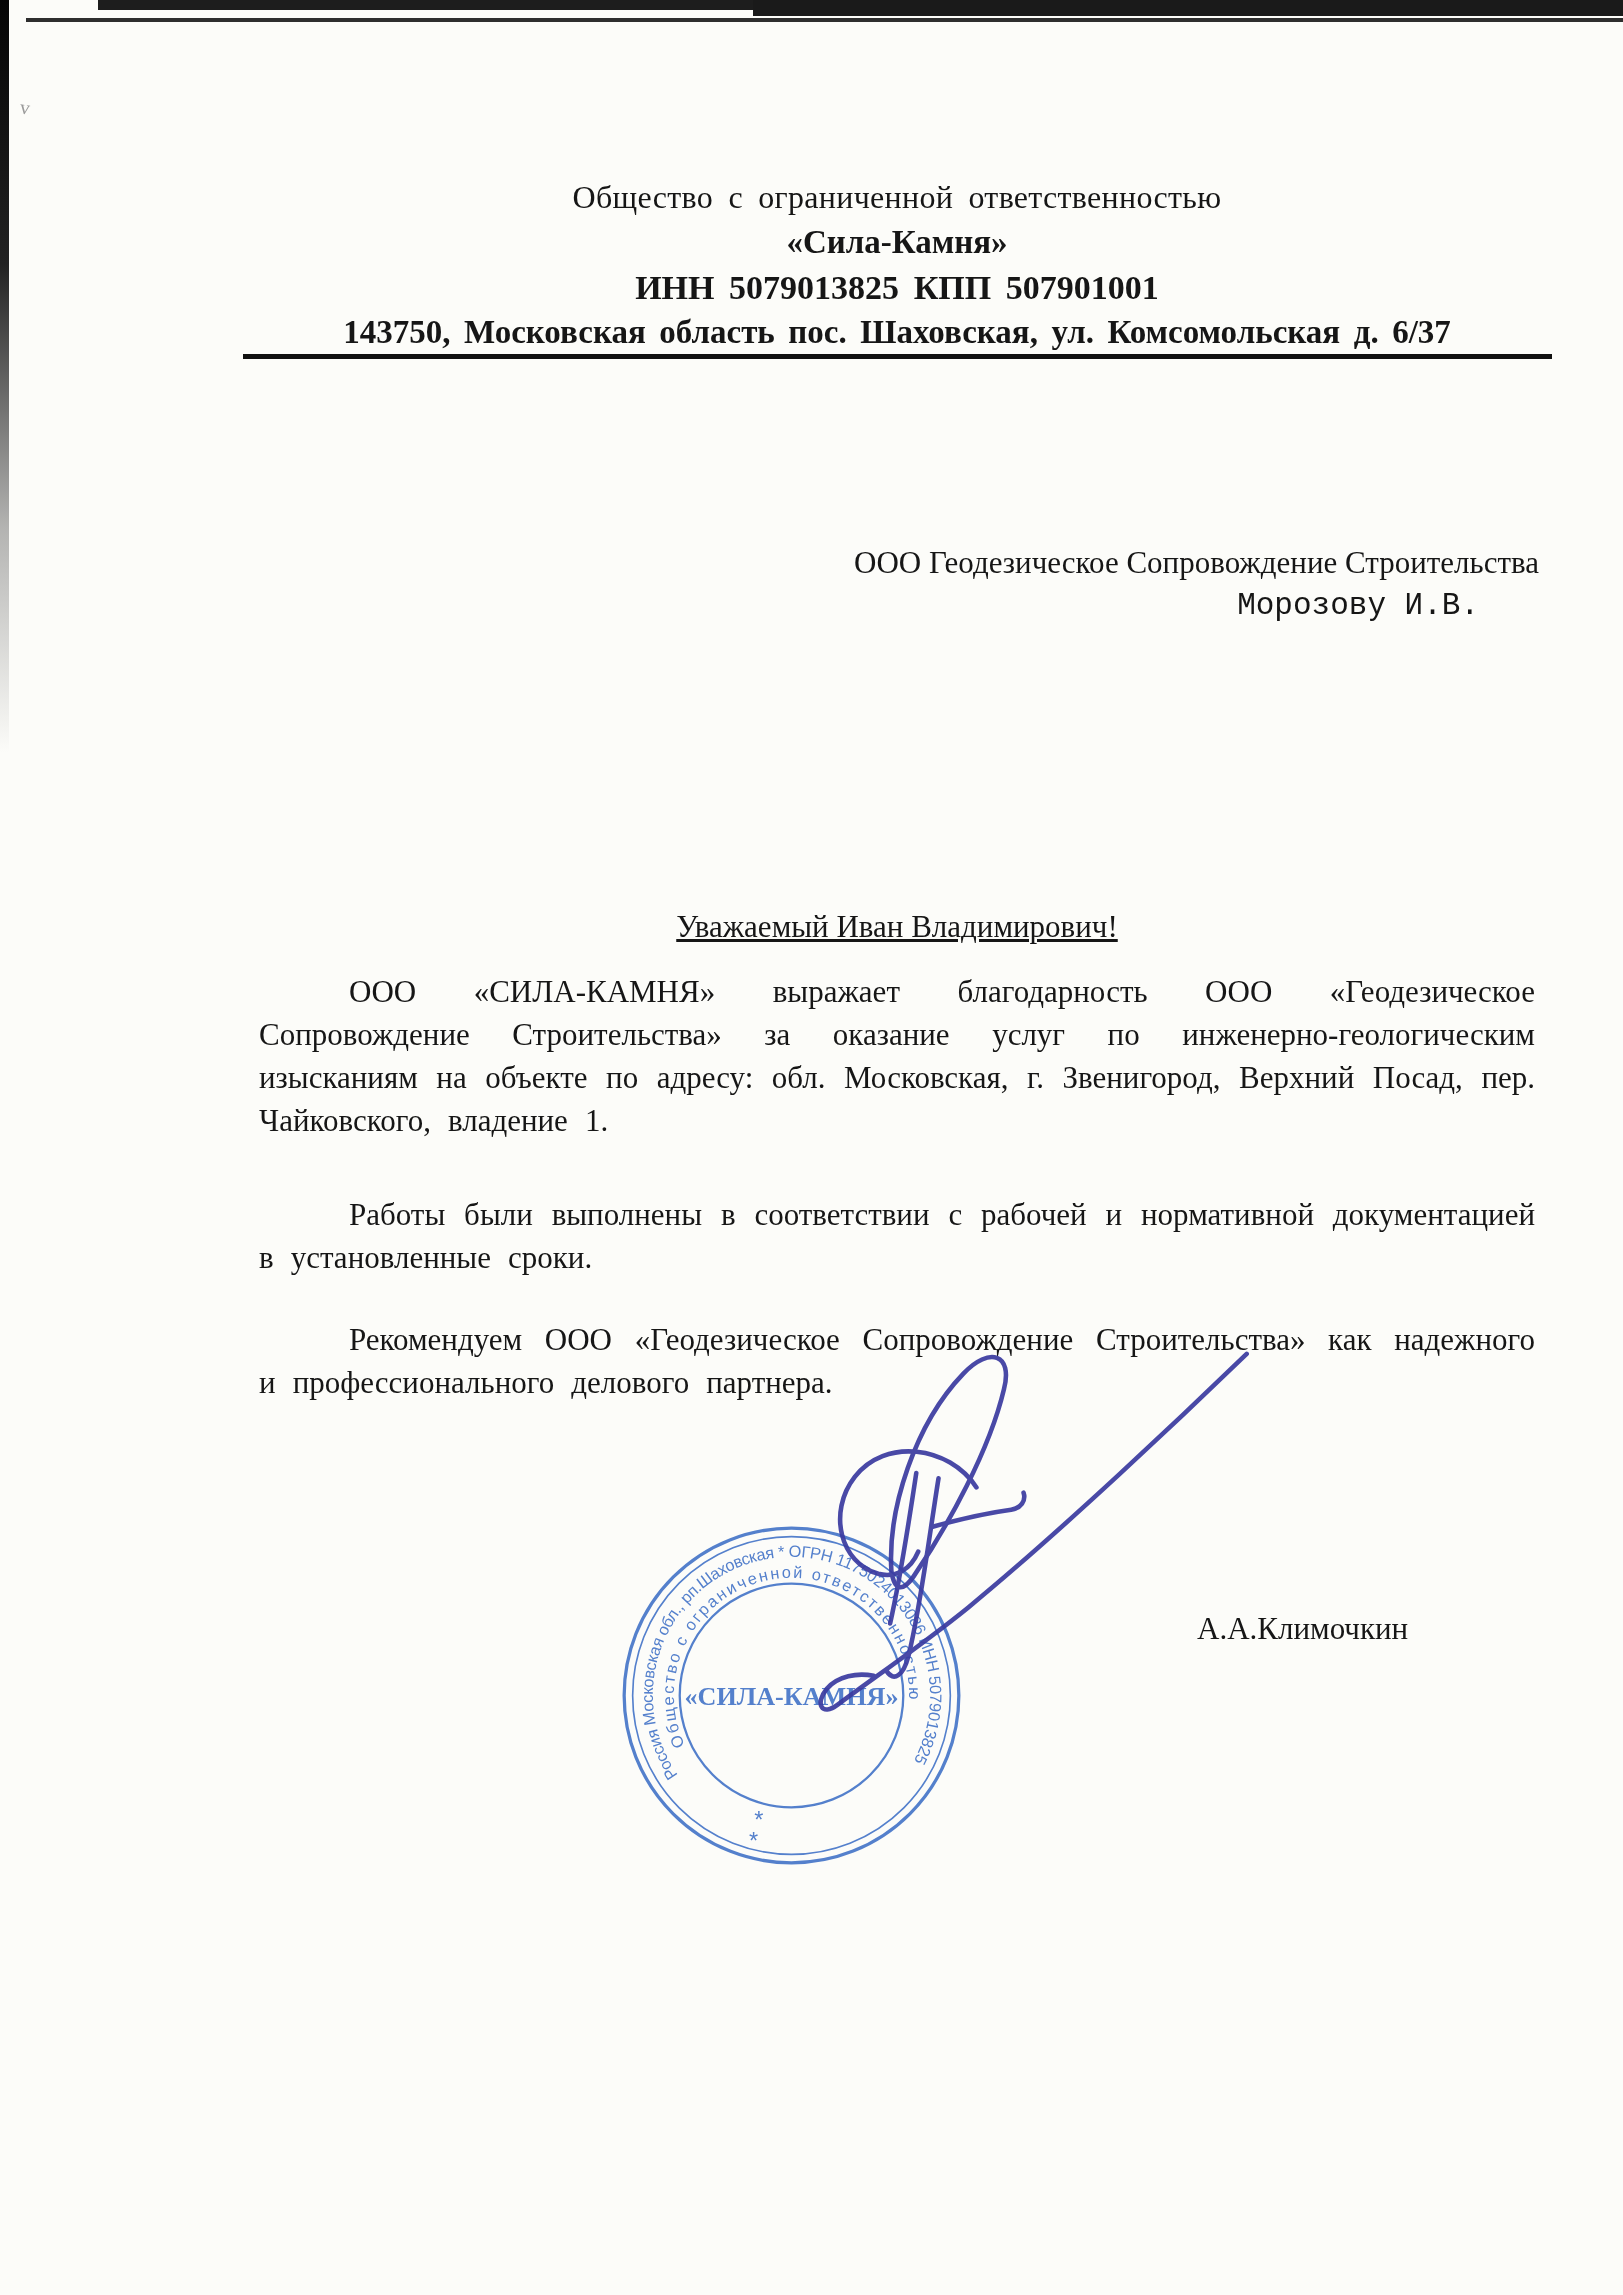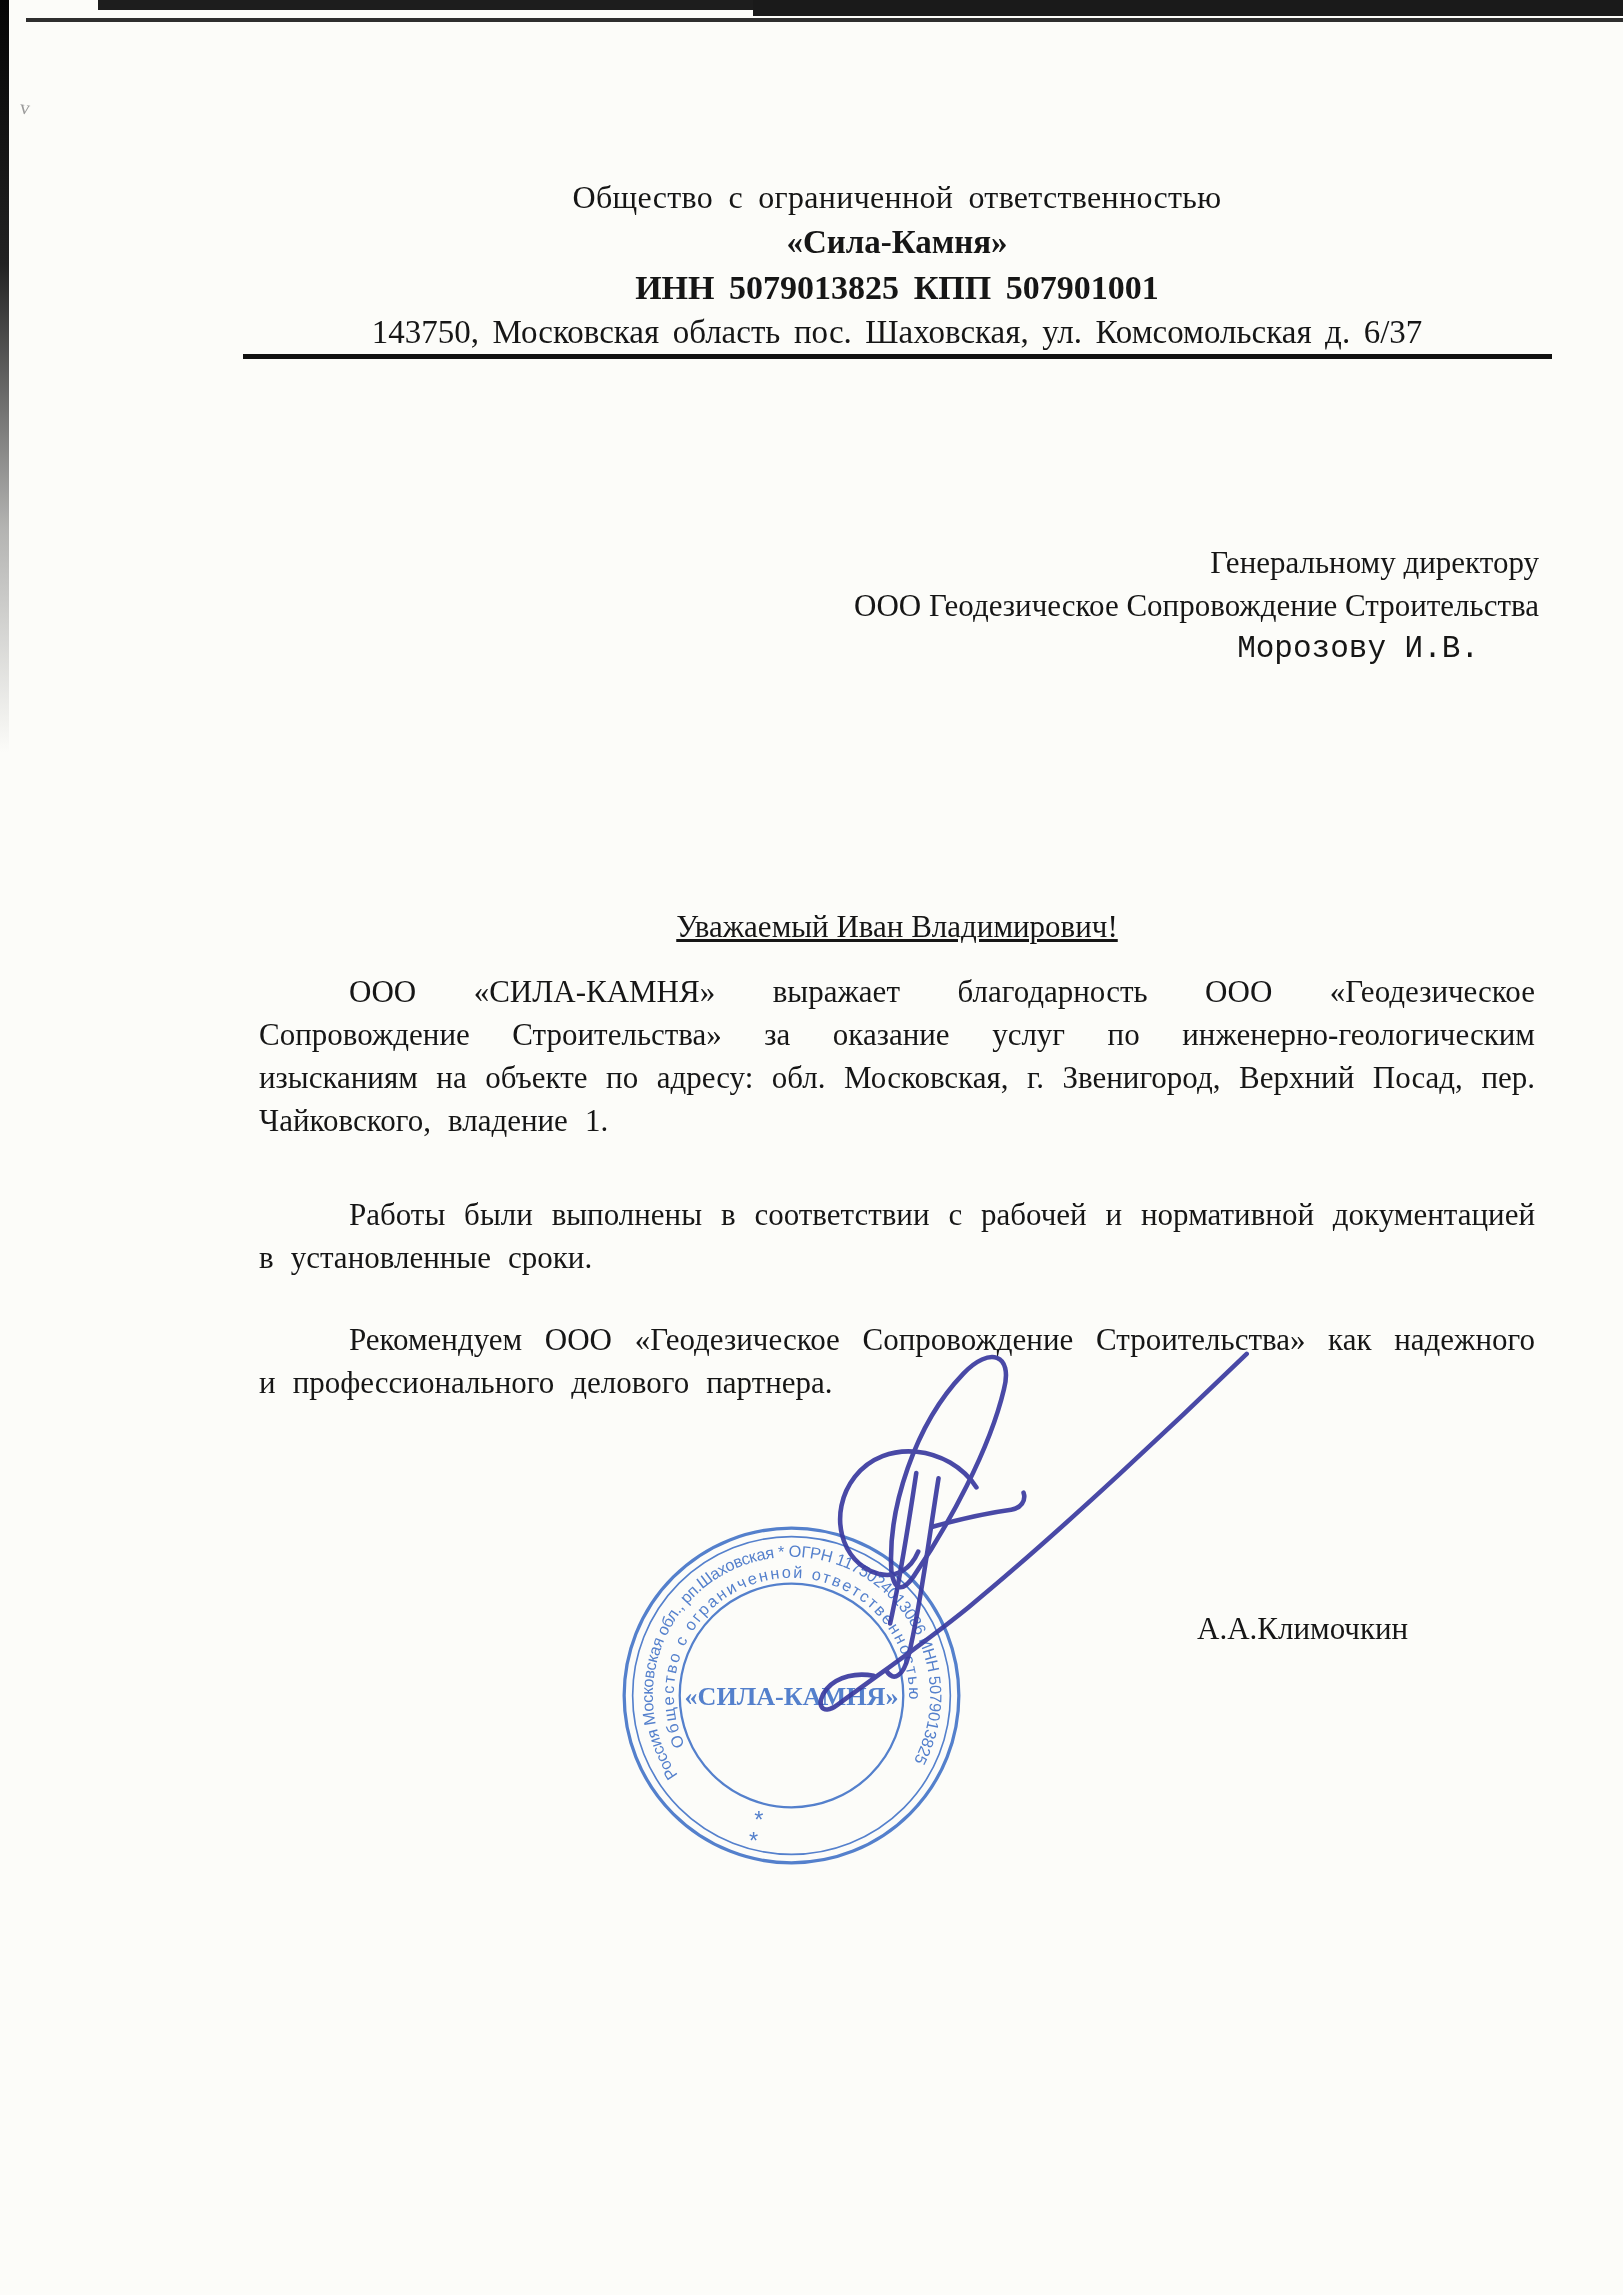--- a/index.html
+++ b/index.html
@@ -10,21 +10,21 @@
   .art-band2{position:absolute;left:753px;top:0;width:871px;height:15.7px;background:#1a1a1a;}
   .art-line{position:absolute;left:26px;top:18.3px;width:1597px;height:3.9px;background:#2e2e2e;}
   .art-strip{position:absolute;left:0;top:0;width:9.2px;height:753px;
              background:linear-gradient(#050505 0%,#222 35%,rgba(90,90,90,.45) 70%,rgba(120,120,120,0) 100%);}
   .art-mark{position:absolute;left:19.6px;top:97px;font-size:19.6px;color:#9a9a9a;transform:rotate(8deg);}
   
   .header{position:absolute;left:259px;top:175px;width:1276px;text-align:center;line-height:45px;}
   .h1{font-size:32px;letter-spacing:0.3px;word-spacing:.22em;}
   .hb{font-size:33px;font-weight:bold;}
   .h3{font-size:34px;font-weight:bold;word-spacing:.18em;}
-  .h4{font-size:33px;font-weight:normal;word-spacing:.16em;white-space:nowrap;}
+  .h4{font-size:33px;font-weight:bold;word-spacing:.16em;white-space:nowrap;}
   .rule{position:absolute;left:243px;top:354px;width:1309px;height:4.6px;background:#111;}
   
   .addressee{position:absolute;right:84px;top:541px;text-align:right;font-size:31px;line-height:43px;}
   .addr-last{padding-right:60px;font-family:Liberation Mono, monospace;}
   
   .salutation{position:absolute;left:259px;top:909px;width:1276px;text-align:center;font-size:31px;text-decoration:underline;}
   
   .para{position:absolute;left:259px;width:1276px;margin:0;font-size:31px;line-height:43px;
         text-align:justify;text-indent:90px;word-spacing:.3em;}
   .p1{top:970px;}
@@ -52,21 +52,20 @@
 
   <div class="header">
     <div class="h1">Общество с ограниченной ответственностью</div>
     <div class="hb">«Сила-Камня»</div>
     <div class="h3">ИНН 5079013825 КПП 507901001</div>
     <div class="h4">143750, Московская область пос. Шаховская, ул. Комсомольская  д. 6/37</div>
   </div>
   <div class="rule"></div>
 
   <div class="addressee">
-    <div>Генеральному директору</div>
     <div>ООО Геодезическое Сопровождение Строительства</div>
     <div class="addr-last">Морозову И.В.</div>
   </div>
 
   <div class="salutation">Уважаемый Иван Владимирович!</div>
 
   <p class="para p1">ООО «СИЛА-КАМНЯ» выражает благодарность ООО «Геодезическое Сопровождение Строительства» за оказание услуг по инженерно-геологическим изысканиям на объекте по адресу: обл. Московская, г. Звенигород, Верхний Посад, пер. Чайковского, владение 1.</p>
   <p class="para p2">Работы были выполнены в соответствии с рабочей и нормативной документацией в установленные сроки.</p>
   <p class="para p3">Рекомендуем ООО «Геодезическое Сопровождение Строительства» как надежного и профессионального делового партнера.</p>
 

